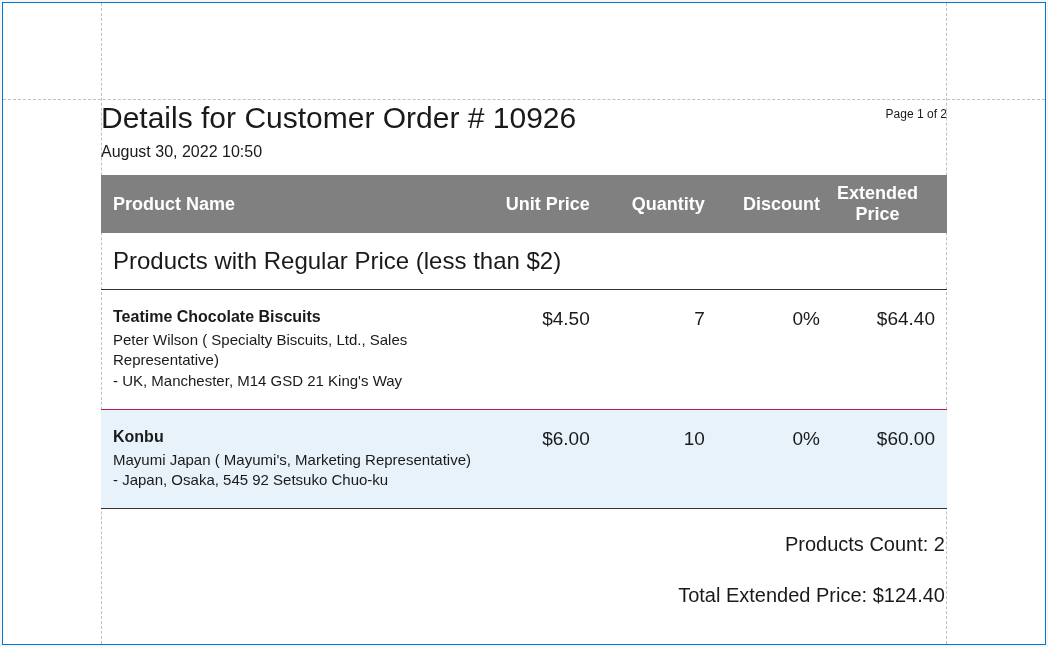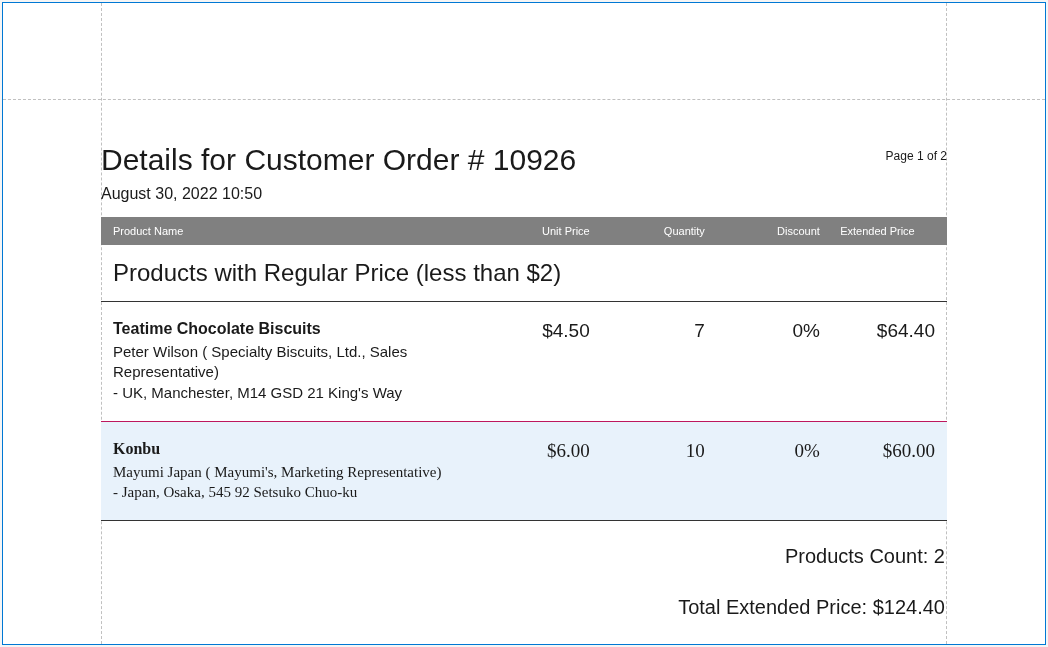--- a/index.html
+++ b/index.html
@@ -43,21 +43,20 @@
       bottom: 0;
       right: 98px;
       border-right: 1px dashed #c0c0c0;
     }
     .content {
       position: absolute;
       left: 98px;
       right: 98px;
       top: 98px;
       bottom: 0;
-      margin-top: 42px;
     }
     .hdr {
       display: flex;
       justify-content: space-between;
       align-items: flex-start;
       margin-bottom: 8px;
     }
     .title {
       font-size: 30px;
       font-weight: 400;
@@ -70,22 +69,22 @@
     }
     .date {
       font-size: 16px;
       color: #1a1a1a;
       margin-bottom: 14px;
     }
     .tbl-head {
       display: flex;
       background: #808080;
       color: #fff;
-      font-weight: 400;
-      font-size: 11px;
+      font-weight: 700;
+      font-size: 18px;
       padding: 8px 12px;
       align-items: center;
     }
     .col-name { flex: 0 0 44%; text-align: left; }
     .col-unit { flex: 0 0 14%; text-align: right; }
     .col-qty  { flex: 0 0 14%; text-align: right; }
     .col-disc { flex: 0 0 14%; text-align: right; }
     .col-ext  { flex: 0 0 14%; text-align: center; }
     .group-title {
       font-size: 24px;
@@ -119,21 +118,20 @@
       line-height: 1.35;
     }
     .row .num {
       flex: 0 0 14%;
       text-align: right;
       font-size: 19px;
       font-weight: 400;
     }
     .row-alt {
       background: #e8f2fb;
-      font-family: Liberation Serif, serif;
     }
     .row-last {
       border-bottom: 1px solid #333;
     }
     .summary {
       text-align: right;
       font-size: 20px;
       color: #1a1a1a;
       padding: 24px 2px 0 0;
     }

